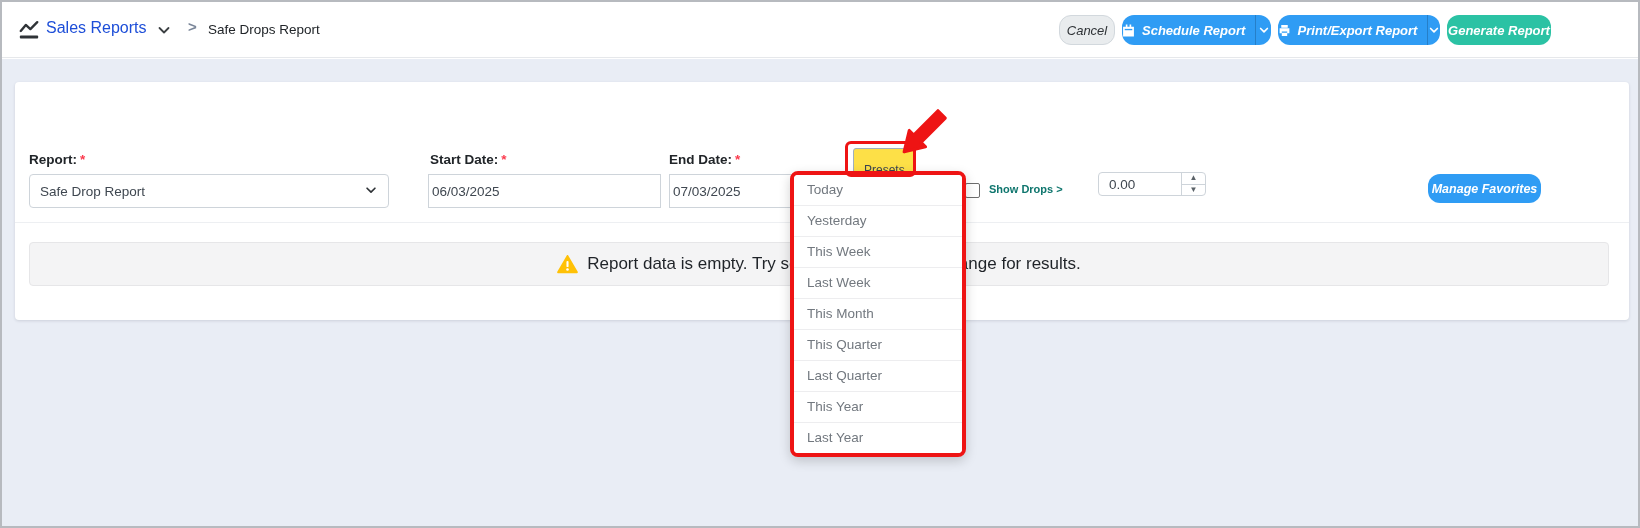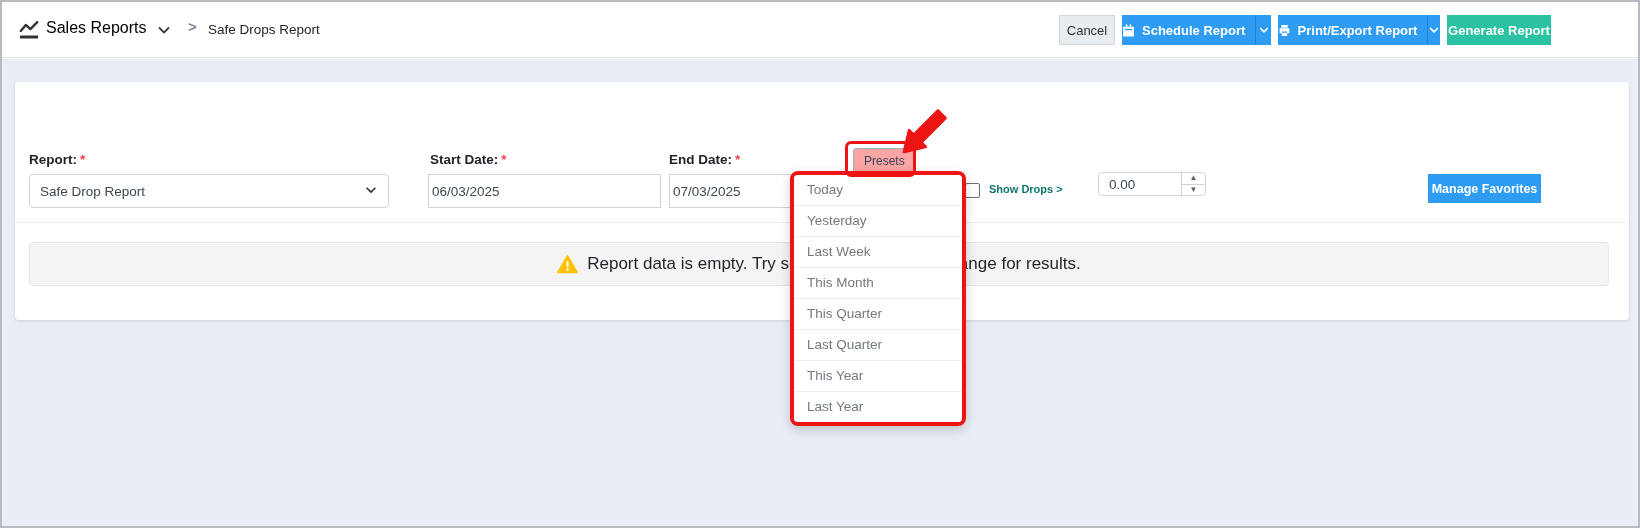--- a/index.html
+++ b/index.html
@@ -5,26 +5,26 @@
   html,body{margin:0;padding:0;background:#fff;}
   #app{
     position:relative;width:1640px;height:528px;box-sizing:border-box;
     border:2px solid #b7babf;background:#fff;overflow:hidden;
     font-family:"Liberation Sans",sans-serif;color:#24292e;
   }
   
   .topbar{position:absolute;left:0;top:0;width:100%;height:56px;background:#fff;
     border-bottom:1px solid #e6e8eb;box-sizing:border-box;}
   .tb-icon{position:absolute;left:16px;top:17px;width:22px;height:22px;}
-  .tb-title{position:absolute;left:44px;top:17px;font-size:16px;font-weight:500;color:#000000;}
+  .tb-title{position:absolute;left:44px;top:17px;font-size:16px;font-weight:500;color:#1d4ed8;}
   .tb-caret{position:absolute;left:154px;top:20px;width:16px;height:16px;}
   .tb-sep{position:absolute;left:186px;top:16px;font-size:15px;color:#7a8699;font-weight:600;}
   .tb-crumb{position:absolute;left:206px;top:20px;font-size:13.5px;color:#212529;}
   .btn{display:flex;align-items:center;justify-content:center;box-sizing:border-box;
-    border-radius:0;cursor:pointer;white-space:nowrap;}
+    border-radius:12px;cursor:pointer;white-space:nowrap;font-style:italic;}
   .btn-cancel{position:absolute;left:1057px;top:13px;width:56px;height:30px;
     background:#e9ecee;border:1px solid #d2d8dd;color:#2f3337;font-size:13px;}
   .btn-blue{background:#2f9cf4;color:#fff;font-size:13px;font-weight:600;}
   .btn-schedule{position:absolute;left:1120px;top:13px;width:149px;height:30px;align-items:center;}
   .btn-print{position:absolute;left:1276px;top:13px;width:162px;height:30px;}
   .btn-generate{position:absolute;left:1445px;top:13px;width:104px;height:30px;
     background:#2bc2a4;color:#fff;font-size:13px;font-weight:600;}
   .split-caret{display:flex;align-items:center;justify-content:center;height:100%;
     width:26px;border-left:1px solid rgba(0,0,0,.18);margin-left:10px;}
   .wicon{margin-right:7px;display:inline-flex;}
@@ -38,22 +38,22 @@
   .card-divider{position:absolute;left:0;top:140px;width:100%;height:1px;background:#edeff2;}
   .f-label{position:absolute;font-size:13.5px;font-weight:700;color:#212529;}
   .req{color:#fb3b4e;font-weight:700;margin-left:3px;}
   .f-input{position:absolute;height:34px;box-sizing:border-box;border:1px solid #ced4da;
     border-radius:0;background:#fff;font-family:"Liberation Sans",sans-serif;
     font-size:13.5px;color:#3f4750;padding:0 3px;outline:none;}
   .f-select{position:absolute;height:34px;box-sizing:border-box;border:1px solid #ced4da;
     border-radius:4px;background:#fff;display:flex;align-items:center;
     font-size:13.5px;color:#3f4750;padding:0 10px;cursor:pointer;}
   .f-select .sel-caret{margin-left:auto;}
-  .btn-presets{position:absolute;left:851px;top:145px;height:24px;padding:0 10px;
-    background:#fca5a5;border:1px solid #9fb0bd;border-radius:3px;color:#3b4450;
+  .btn-presets{position:absolute;left:851px;top:145px;height:24px;padding:9px 10px;
+    background:#fde047;border:1px solid #9fb0bd;border-radius:3px;color:#3b4450;
     font-size:12px;display:flex;align-items:center;cursor:pointer;}
   .checkbox{position:absolute;left:963px;top:181px;width:15px;height:15px;box-sizing:border-box;
     border:1.5px solid #6d6d6d;border-radius:2px;background:#fff;cursor:pointer;}
   .chk-label{position:absolute;left:987px;top:181px;font-size:11px;font-weight:700;color:#0f766e;}
   .num-wrap{position:absolute;left:1096px;top:170px;width:108px;height:24px;box-sizing:border-box;
     border:1px solid #ced4da;border-radius:4px;background:#fff;display:flex;}
   .num-input{flex:1;border:none;outline:none;font-family:"Liberation Sans",sans-serif;
     font-size:13.5px;color:#3f4750;padding:0 10px;min-width:0;background:transparent;}
   .spinner{width:23px;border-left:1px solid #ced4da;display:flex;flex-direction:column;}
   .spin-btn{flex:1;display:flex;align-items:center;justify-content:center;
@@ -190,20 +190,21 @@
           <circle cx="12" cy="16.8" r="1.5" fill="#fff"></circle>
         </svg>
       </span>
       <span class="msg-text">Report data is empty. Try setting a different date range for results.</span>
     </div>
   </div>
 
   <div class="presets-menu">
     <div class="menu-item">Today</div>
     <div class="menu-item">Yesterday</div>
+    <div class="menu-item">This Week</div>
     <div class="menu-item">Last Week</div>
     <div class="menu-item">This Month</div>
     <div class="menu-item">This Quarter</div>
     <div class="menu-item">Last Quarter</div>
     <div class="menu-item">This Year</div>
     <div class="menu-item">Last Year</div>
   </div>
 
   <div class="annot-presets-box"></div>
   <div class="annot-arrow">

